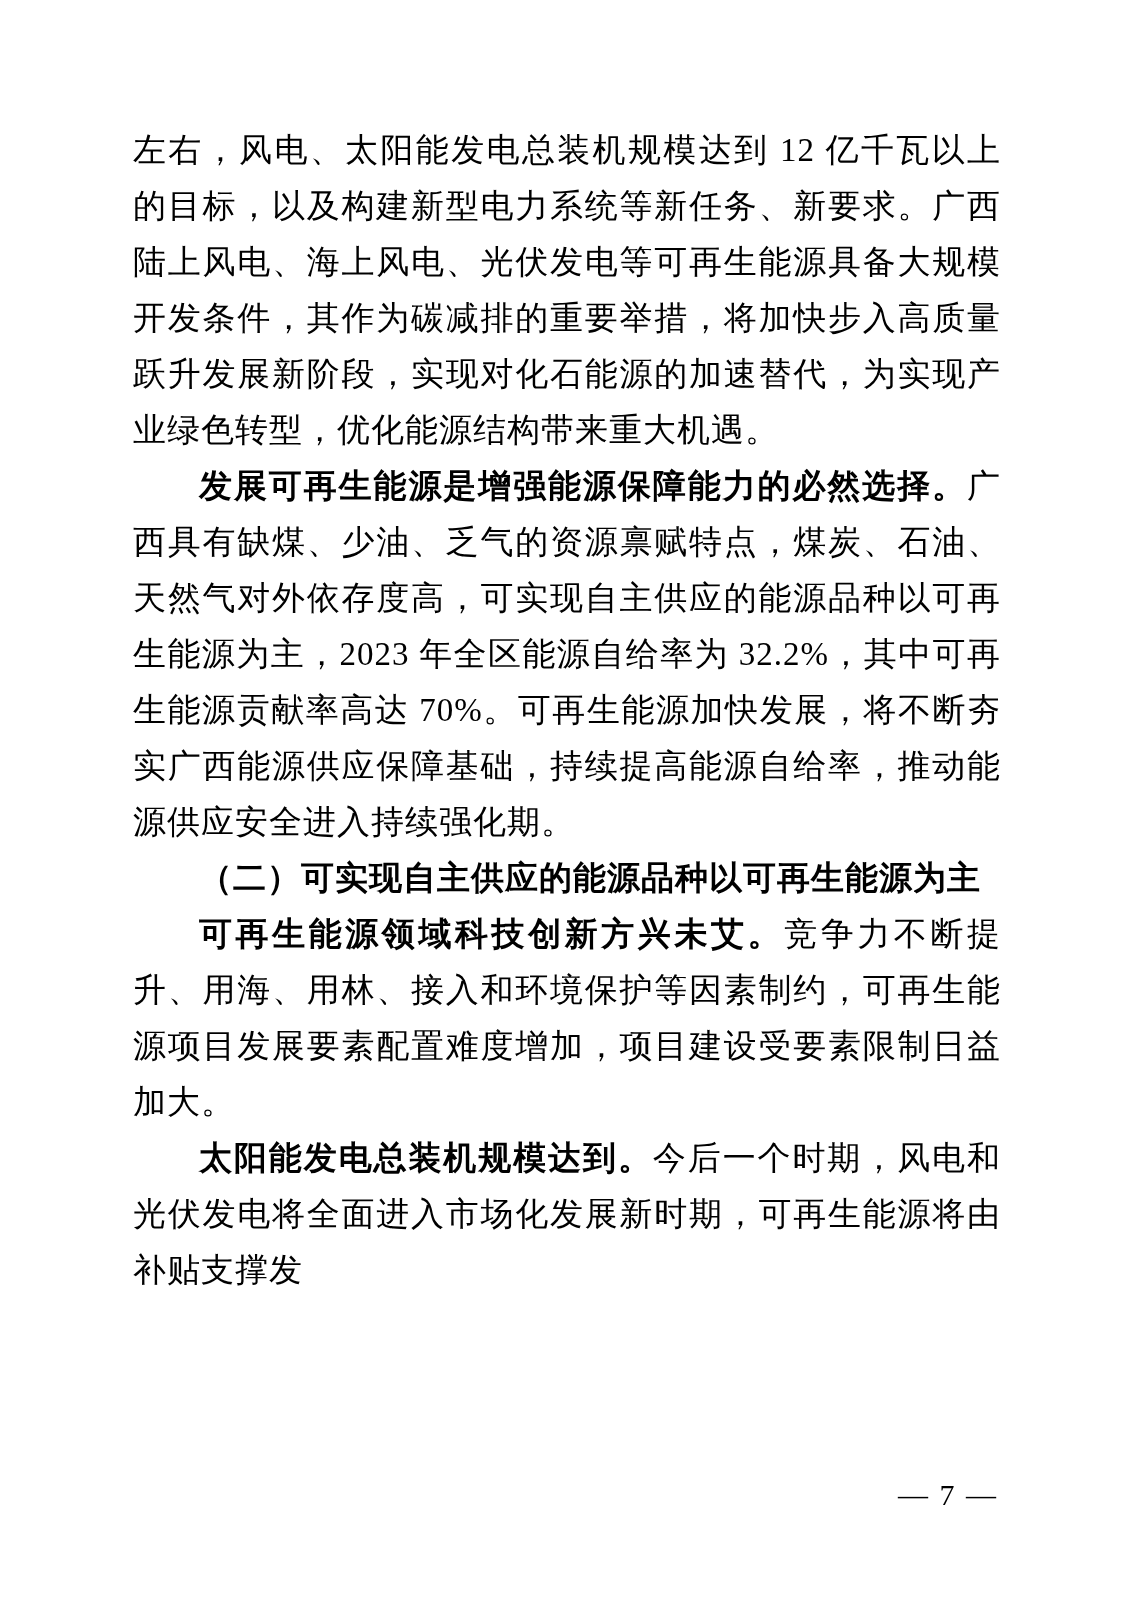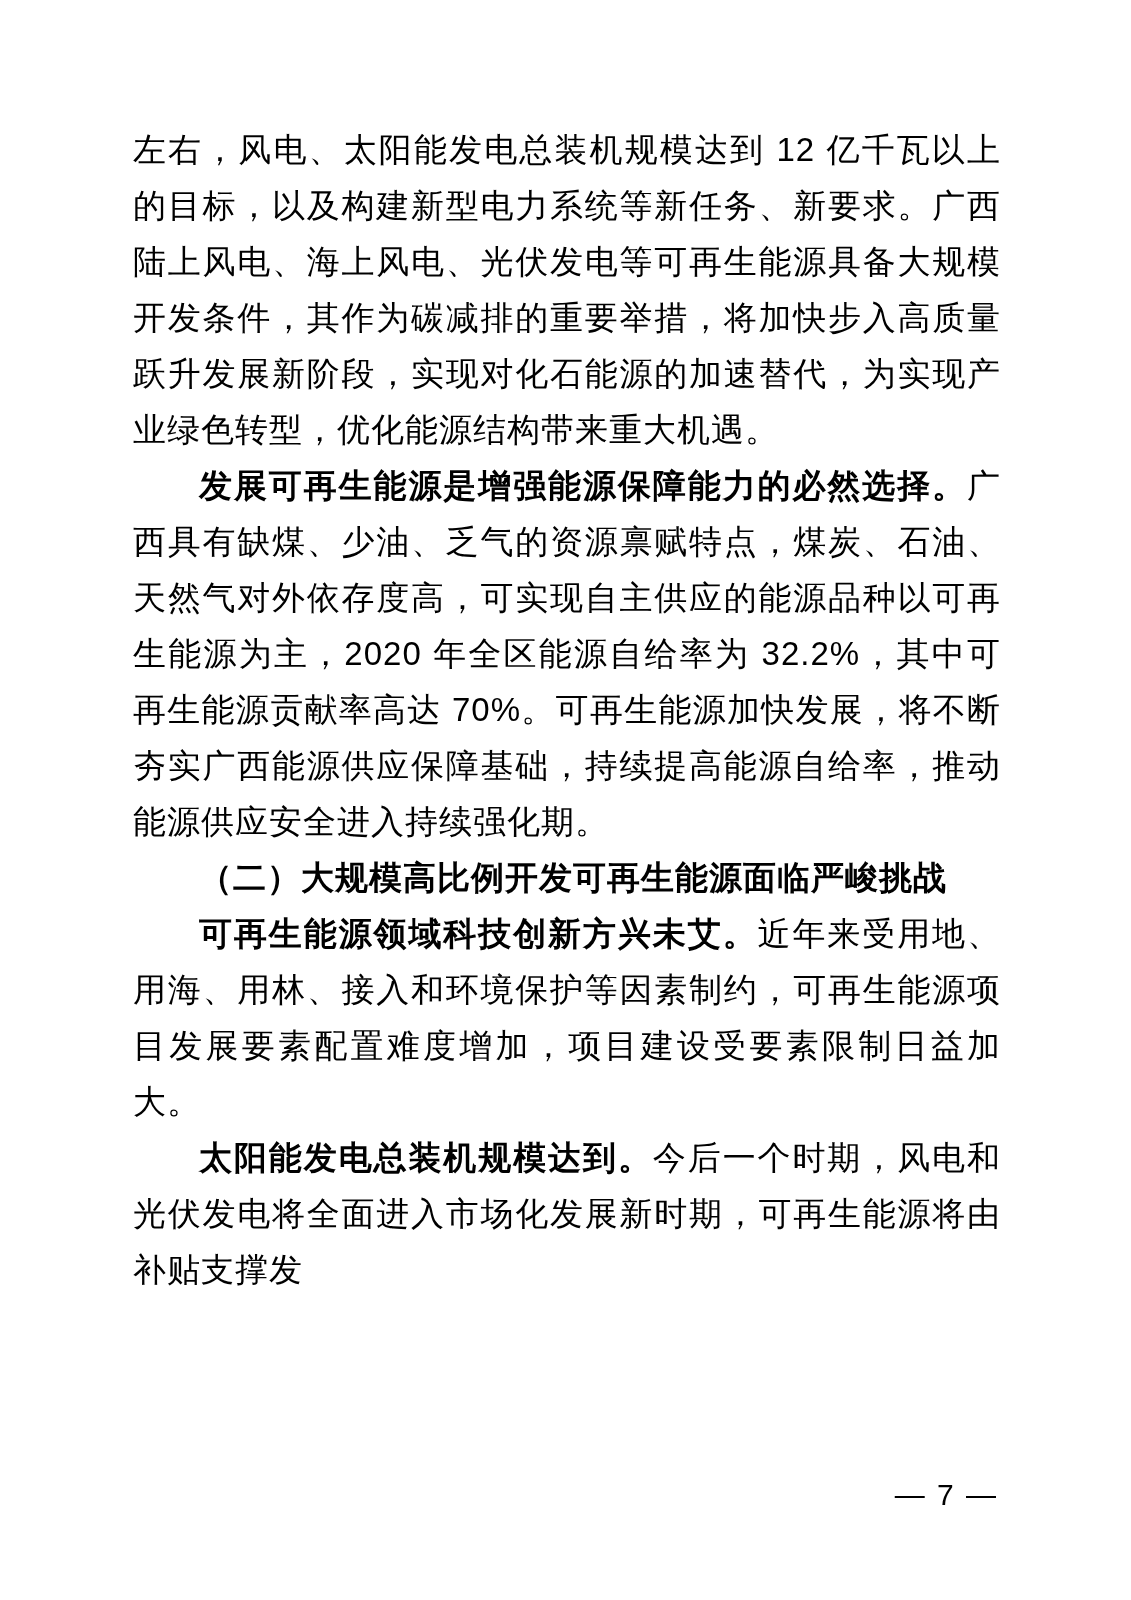--- a/index.html
+++ b/index.html
@@ -6,21 +6,21 @@
     margin: 0;
     padding: 0;
     background: #ffffff;
   }
   .page {
     position: relative;
     width: 1131px;
     height: 1600px;
     background: #ffffff;
     color: #000000;
-    font-family: Liberation Sans, sans-serif;
+    font-family: Liberation Serif, serif;
     overflow: hidden;
   }
   .content {
     position: absolute;
     left: 133px;
     top: 122px;
     width: 868px;
     font-size: 33px;
     line-height: 56px;
     letter-spacing: 1px;
@@ -52,25 +52,25 @@
   }
 </style>
 </head>
 <body>
 
 <div class="page">
   <div class="content">
 
     <p class="para"><span>左右，风电、太阳能发电总装机规模达到 12 亿千瓦以上的目标，以及构建新型电力系统等新任务、新要求。广西陆上风电、海上风电、光伏发电等可再生能源具备大规模开发条件，其作为碳减排的重要举措，将加快步入高质量跃升发展新阶段，实现对化石能源的加速替代，为实现产业绿色转型，优化能源结构带来重大机遇。</span></p>
 
-    <p class="para indent"><span class="lead">发展可再生能源是增强能源保障能力的必然选择。</span><span>广西具有缺煤、少油、乏气的资源禀赋特点，煤炭、石油、天然气对外依存度高，可实现自主供应的能源品种以可再生能源为主，2020 年全区能源自给率为 32.2%，其中可再生能源贡献率高达 70%。可再生能源加快发展，将不断夯实广西能源供应保障基础，持续提高能源自给率，推动能源供应安全进入持续强化期。</span></p>
+    <p class="para indent"><span class="lead">发展可再生能源是增强能源保障能力的必然选择。</span><span>广西具有缺煤、少油、乏气的资源禀赋特点，煤炭、石油、天然气对外依存度高，可实现自主供应的能源品种以可再生能源为主，2023 年全区能源自给率为 32.2%，其中可再生能源贡献率高达 70%。可再生能源加快发展，将不断夯实广西能源供应保障基础，持续提高能源自给率，推动能源供应安全进入持续强化期。</span></p>
 
 
-    <p class="para heading"><span>（二）大规模高比例开发可再生能源面临严峻挑战</span></p>
+    <p class="para heading"><span>（二）可实现自主供应的能源品种以可再生能源为主</span></p>
 
-    <p class="para indent"><span class="lead">可再生能源领域科技创新方兴未艾。</span><span>近年来受用地、用海、用林、接入和环境保护等因素制约，可再生能源项目发展要素配置难度增加，项目建设受要素限制日益加大。</span></p>
+    <p class="para indent"><span class="lead">可再生能源领域科技创新方兴未艾。</span><span>竞争力不断提升、用海、用林、接入和环境保护等因素制约，可再生能源项目发展要素配置难度增加，项目建设受要素限制日益加大。</span></p>
 
     <p class="para indent"><span class="lead">太阳能发电总装机规模达到。</span><span>今后一个时期，风电和光伏发电将全面进入市场化发展新时期，可再生能源将由补贴支撑发</span></p>
 
   </div>
 
   <div class="footer"><span>— 7 —</span></div>
 </div>
 
 </body></html>

